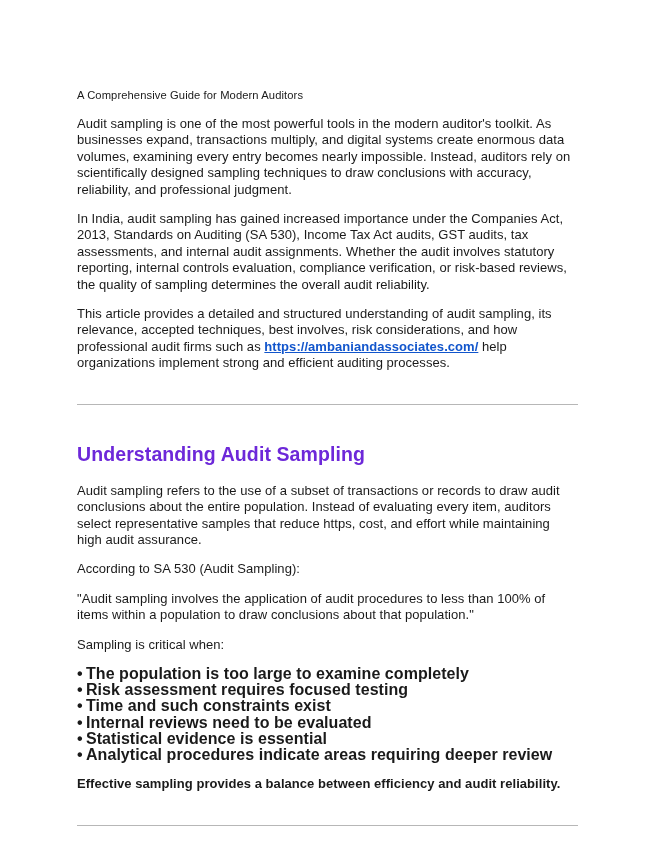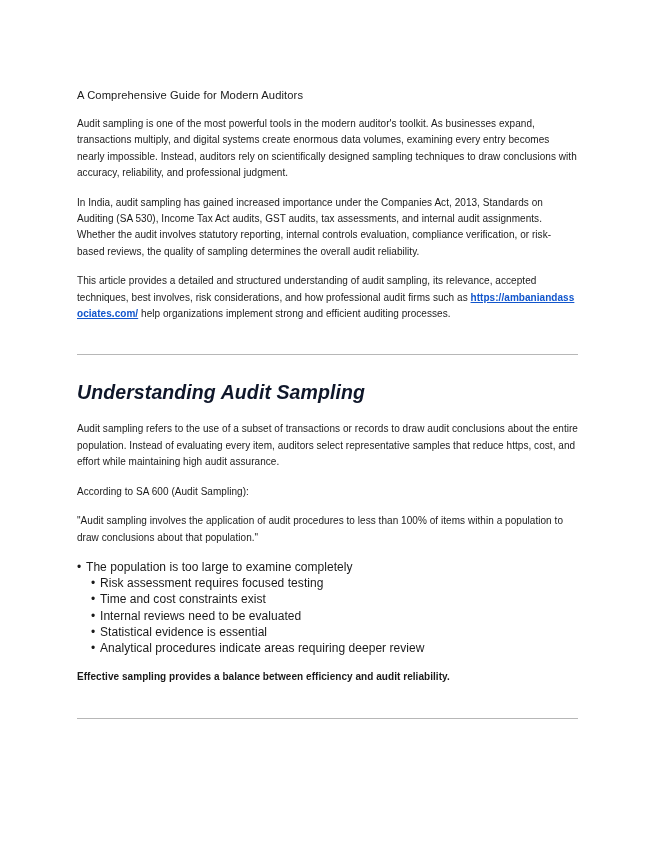--- a/index.html
+++ b/index.html
@@ -28,21 +28,21 @@
     width: 501px;
   }
   .doc-subtitle {
     font-size: 11.2px;
     line-height: 15px;
     color: #1a1a1a;
     margin: 0 0 13px 0;
     letter-spacing: 0.1px;
   }
   p.body-text {
-    font-size: 10px;
+    font-size: 13px;
     line-height: 16.4px;
     color: #1a1a1a;
     margin: 0 0 13px 0;
     letter-spacing: 0.05px;
   }
   .doc-link {
     color: #1155cc;
     font-weight: bold;
     text-decoration: underline;
     word-break: break-all;
@@ -57,42 +57,42 @@
   .rule-top-space {
     height: 19px;
   }
   .rule-bottom-space {
     height: 25px;
   }
   h2.section-heading {
     font-size: 19.5px;
     font-weight: bold;
     line-height: 24px;
-    color: #0f172a;
-    margin: 0 0 17px 0;
+    color: #6d28d9;
+    margin: 12px 0 17px 0;
     letter-spacing: 0.1px;
-    font-style: italic;
   }
   ul.bullet-list {
     list-style: none;
     margin: 0 0 13px 0;
     padding: 0;
   }
   ul.bullet-list li {
-    font-size: 12px;
+    font-size: 16px;
     line-height: 16.2px;
     color: #1a1a1a;
     padding-left: 0;
     letter-spacing: 0.05px;
+    font-weight: bold;
   }
   ul.bullet-list li.indent-a {
     margin-left: 0px;
   }
   ul.bullet-list li.indent-b {
-    margin-left: 14px;
+    margin-left: 0;
   }
   .bullet-glyph {
     display: inline-block;
     width: 9px;
   }
   .list-intro {
     margin-bottom: 14px;
   }
   .after-list {
     margin-top: 14px;
@@ -117,29 +117,30 @@
     <p class="body-text"><span>This article provides a detailed and structured understanding of audit sampling, its relevance, accepted techniques, best involves, risk considerations, and how professional audit firms such as </span><a class="doc-link" href="#">https://ambaniandassociates.com/</a><span> help organizations implement strong and efficient auditing processes.</span></p>
 
     <div class="rule-top-space"></div>
     <hr class="section-rule">
     <div class="rule-bottom-space"></div>
 
     <h2 class="section-heading">Understanding Audit Sampling</h2>
 
     <p class="body-text">Audit sampling refers to the use of a subset of transactions or records to draw audit conclusions about the entire population. Instead of evaluating every item, auditors select representative samples that reduce https, cost, and effort while maintaining high audit assurance.</p>
 
-    <p class="body-text">According to SA 600 (Audit Sampling):</p>
+    <p class="body-text">According to SA 530 (Audit Sampling):</p>
 
     <p class="body-text quote-line">"Audit sampling involves the application of audit procedures to less than 100% of items within a population to draw conclusions about that population."</p>
 
+    <p class="body-text list-intro">Sampling is critical when:</p>
 
     <ul class="bullet-list">
       <li class="indent-a"><span class="bullet-glyph">•</span><span>The population is too large to examine completely</span></li>
       <li class="indent-b"><span class="bullet-glyph">•</span><span>Risk assessment requires focused testing</span></li>
-      <li class="indent-b"><span class="bullet-glyph">•</span><span>Time and cost constraints exist</span></li>
+      <li class="indent-b"><span class="bullet-glyph">•</span><span>Time and such constraints exist</span></li>
       <li class="indent-b"><span class="bullet-glyph">•</span><span>Internal reviews need to be evaluated</span></li>
       <li class="indent-b"><span class="bullet-glyph">•</span><span>Statistical evidence is essential</span></li>
       <li class="indent-b"><span class="bullet-glyph">•</span><span>Analytical procedures indicate areas requiring deeper review</span></li>
     </ul>
 
     <p class="body-text after-list">Effective sampling provides a balance between efficiency and audit reliability.</p>
 
     <div class="rule-top-space"></div>
     <hr class="section-rule">
 

